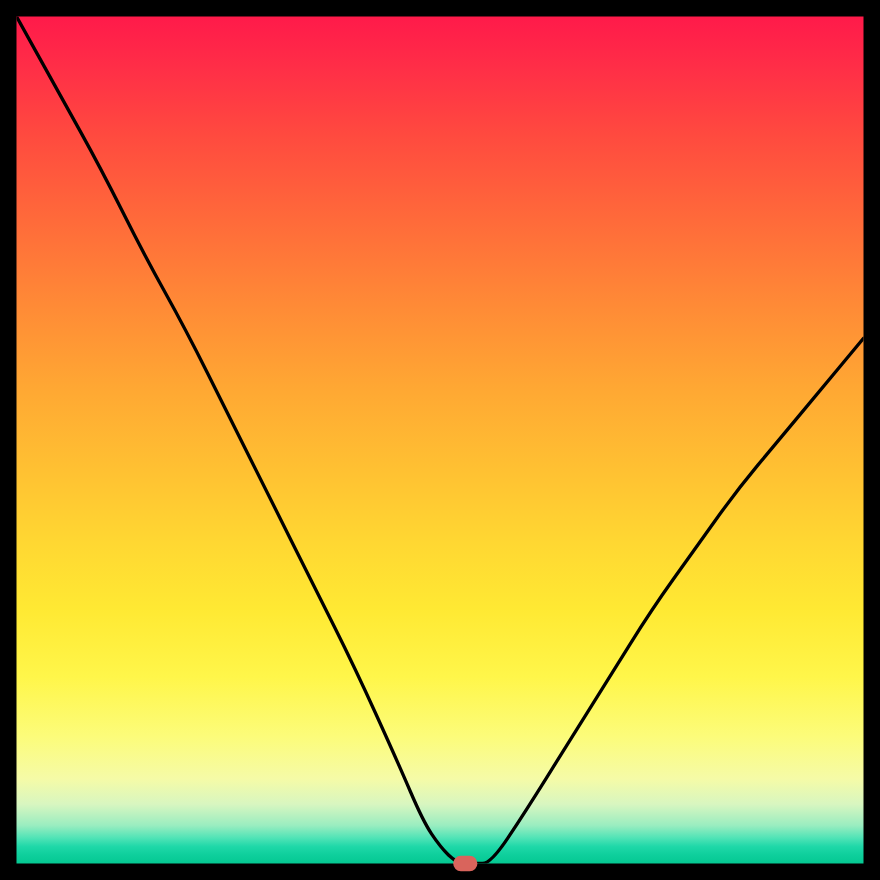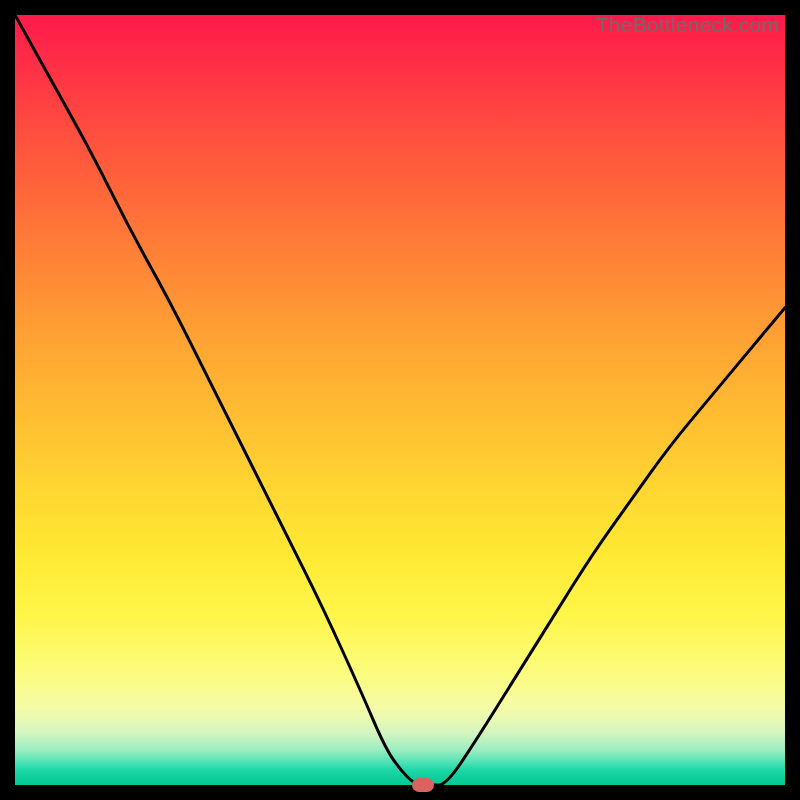--- a/index.html
+++ b/index.html
@@ -67,21 +67,20 @@
     background: #d9645c;
     border-radius: 7px;
     transform: translate(-50%, -50%);
   }
 </style>
 </head>
 <body>
 
 <div class="frame">
   <div class="plot">
-    <div class="attribution">TheBottleneck.com</div>
 
     <svg class="curve" viewBox="0 0 100 100" preserveAspectRatio="none">
       <path fill="none" stroke="#000000" stroke-width="3" vector-effect="non-scaling-stroke" stroke-linecap="round" stroke-linejoin="round" d="M 0.00 0.00 Q 0.00 0.00 2.50 4.50 Q 5.00 9.00 7.50 13.50 Q 10.00 18.00 12.50 23.00 Q 15.00 28.00 17.50 32.50 Q 20.00 37.00 22.50 42.00 Q 25.00 47.00 27.50 52.00 Q 30.00 57.00 32.50 62.00 Q 35.00 67.00 37.50 72.00 Q 40.00 77.00 42.50 82.50 Q 45.00 88.00 46.50 91.50 Q 48.00 95.00 49.00 96.50 Q 50.00 98.00 51.00 99.00 Q 52.00 100.00 53.00 100.00 Q 54.00 100.00 55.00 100.00 Q 56.00 100.00 58.00 97.00 Q 60.00 94.00 62.50 90.00 Q 65.00 86.00 67.50 82.00 Q 70.00 78.00 72.50 74.00 Q 75.00 70.00 77.50 66.50 Q 80.00 63.00 82.50 59.50 Q 85.00 56.00 87.50 53.00 Q 90.00 50.00 92.50 47.00 Q 95.00 44.00 97.50 41.00 T 100.00 38.00 "></path>
     </svg>
 
     <div class="marker" style="left:408.1px; top:770.0px; background:#d9645c;"></div>
   </div>
 </div>
 
 </body></html>

